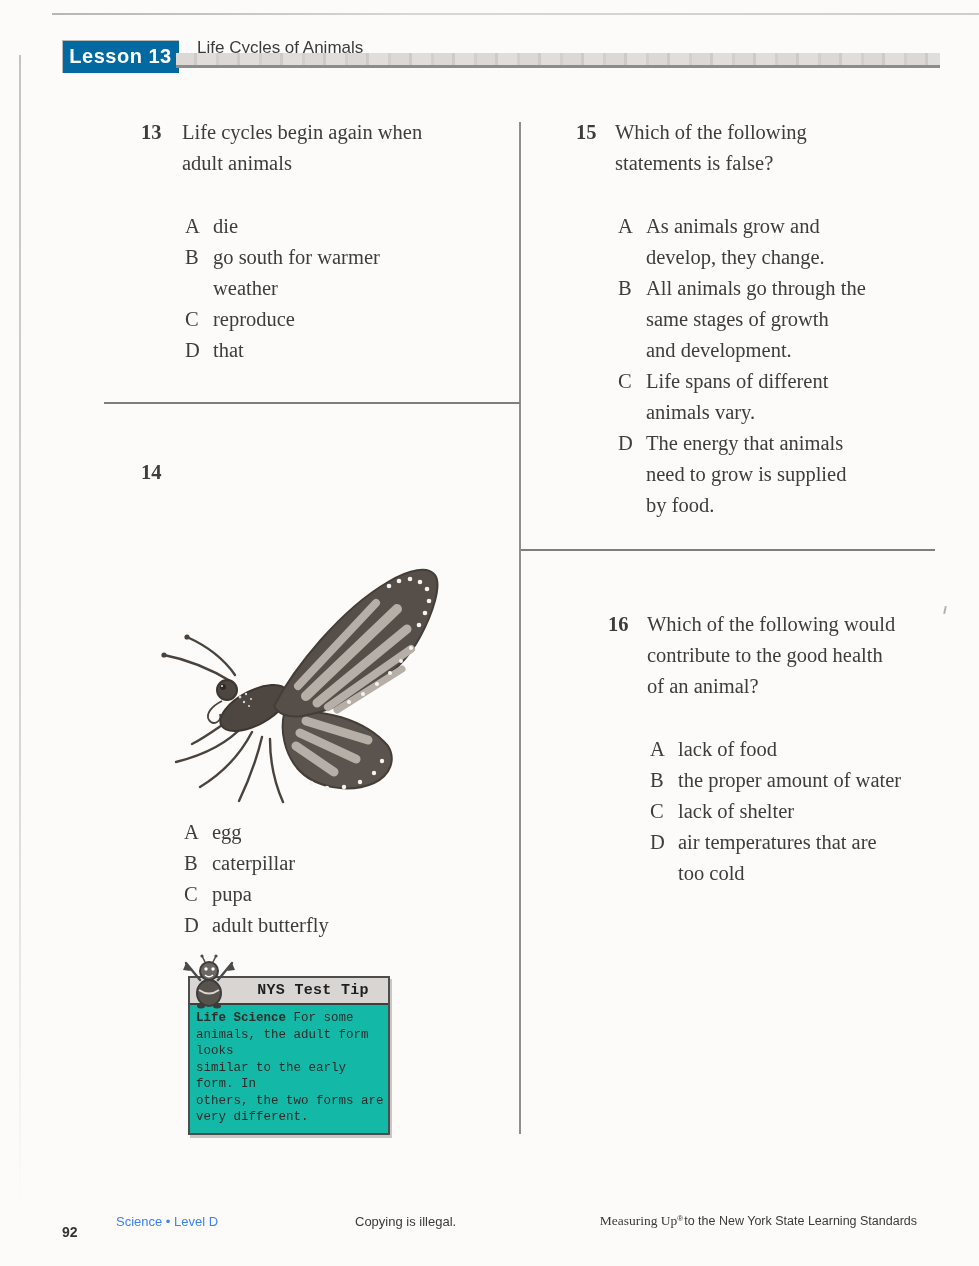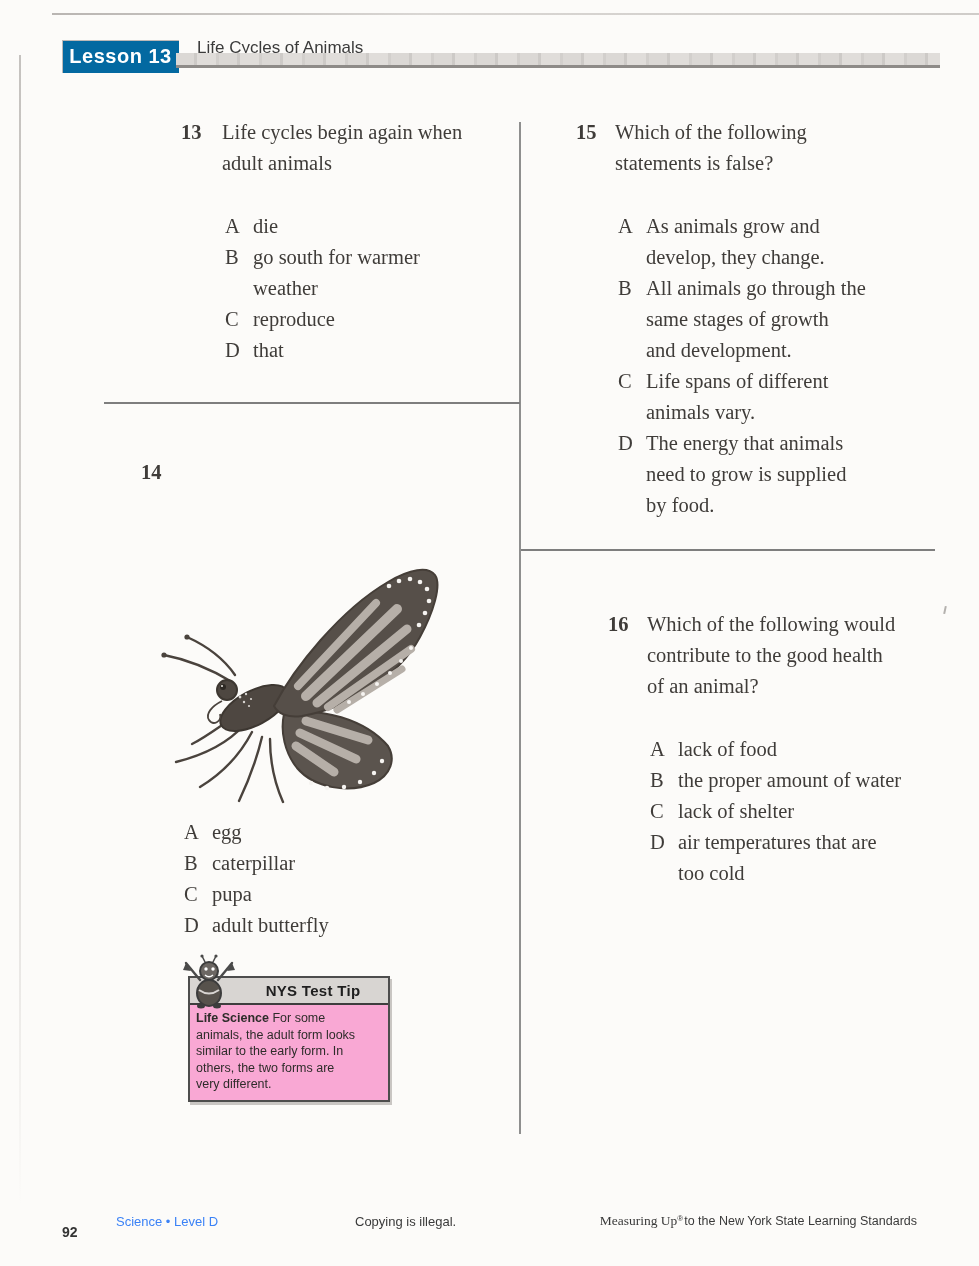--- a/index.html
+++ b/index.html
@@ -38,22 +38,22 @@
   .choice{display:flex;}
   .choice .letter{width:28px;flex-shrink:0;}
   .choice .ctext{white-space:pre-line;}
   .q14-choices{position:absolute;left:184px;top:817px;font-family:"Liberation Serif",serif;
     font-size:20.5px;line-height:31px;color:#3f3c39;}
 
   
   .butterfly{position:absolute;left:136px;top:556px;width:340px;height:248px;}
 
   
-  .tip-box{position:absolute;left:188px;top:976px;width:198px;background:#f9a8d4;
-    border:2px solid #4d4d4d;box-shadow:2px 3px 0 #c9c6c3;}
+  .tip-box{position:absolute;left:188px;top:976px;width:198px;background:#14b8a6;
+    border:2px solid #4d4d4d;box-shadow:2px 3px 0 #c9c6c3;font-family:Liberation Mono, monospace;}
   .tip-header{position:relative;height:25px;background:#d8d5d2;border-bottom:2px solid #3e3e3e;
     font-weight:bold;font-size:15px;line-height:25px;color:#1f1f1f;text-align:center;
     padding-left:48px;letter-spacing:.3px;}
   .tip-mascot{position:absolute;left:-12px;top:-26px;width:62px;height:58px;}
   .tip-body{padding:5px 4px 7px 6px;font-size:12.5px;line-height:16.5px;color:#2e2c2a;}
   .tip-topic{font-weight:bold;text-align:right;}
   .tip-text{white-space:pre-line;}
 
   
   .footer-page{position:absolute;left:62px;top:1212px;font-weight:bold;font-size:14px;color:#333;margin-top:12px;}
@@ -74,21 +74,21 @@
   <div class="scan-tick"></div>
 
   <div class="lesson-badge">Lesson 13</div>
   <div class="lesson-title">Life Cycles of Animals</div>
   <div class="header-bar"></div>
 
   <div class="v-divider"></div>
   <div class="h-divider-left"></div>
   <div class="h-divider-right"></div>
 
-  <div class="q q-left" style="left:141px;top:117px;width:385px;margin-left:40px;">
+  <div class="q q-left" style="left:141px;top:117px;width:385px;">
     <div class="qnum">13</div>
     <div class="qbody">
       <div class="qtext">Life cycles begin again when
 adult animals</div>
       <div class="choices">
         <div class="choice">
           <span class="letter">A</span>
           <span class="ctext">die</span>
         </div>
         <div class="choice">

